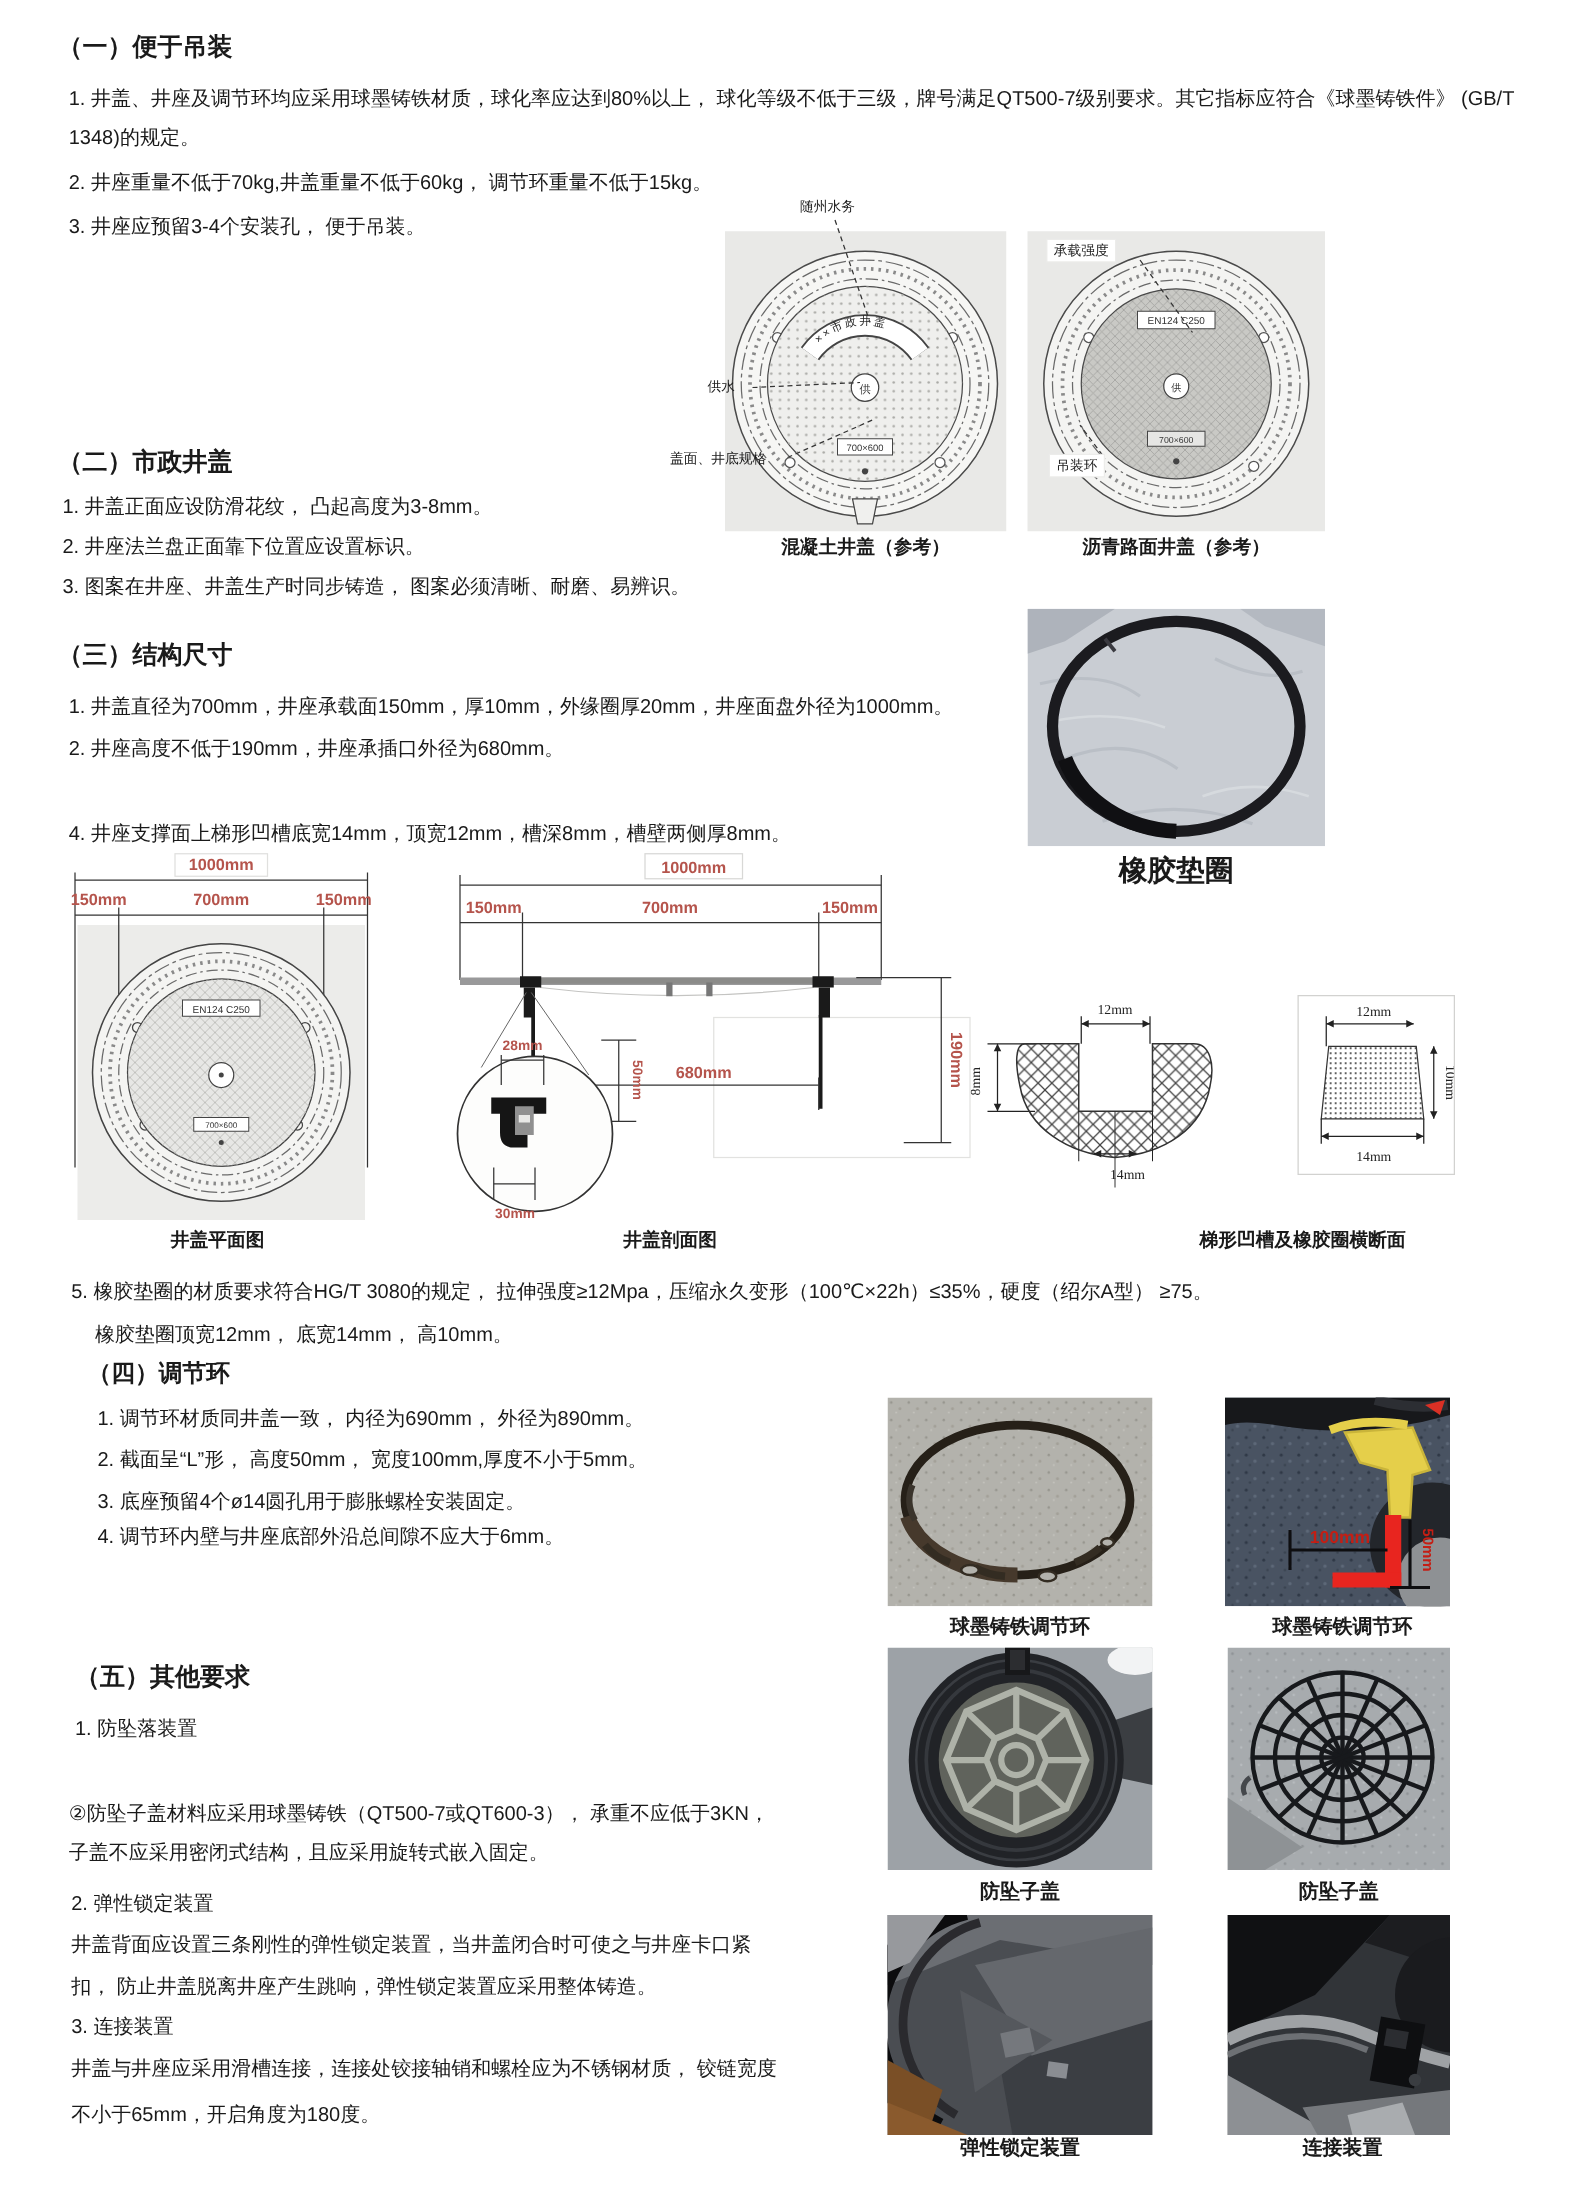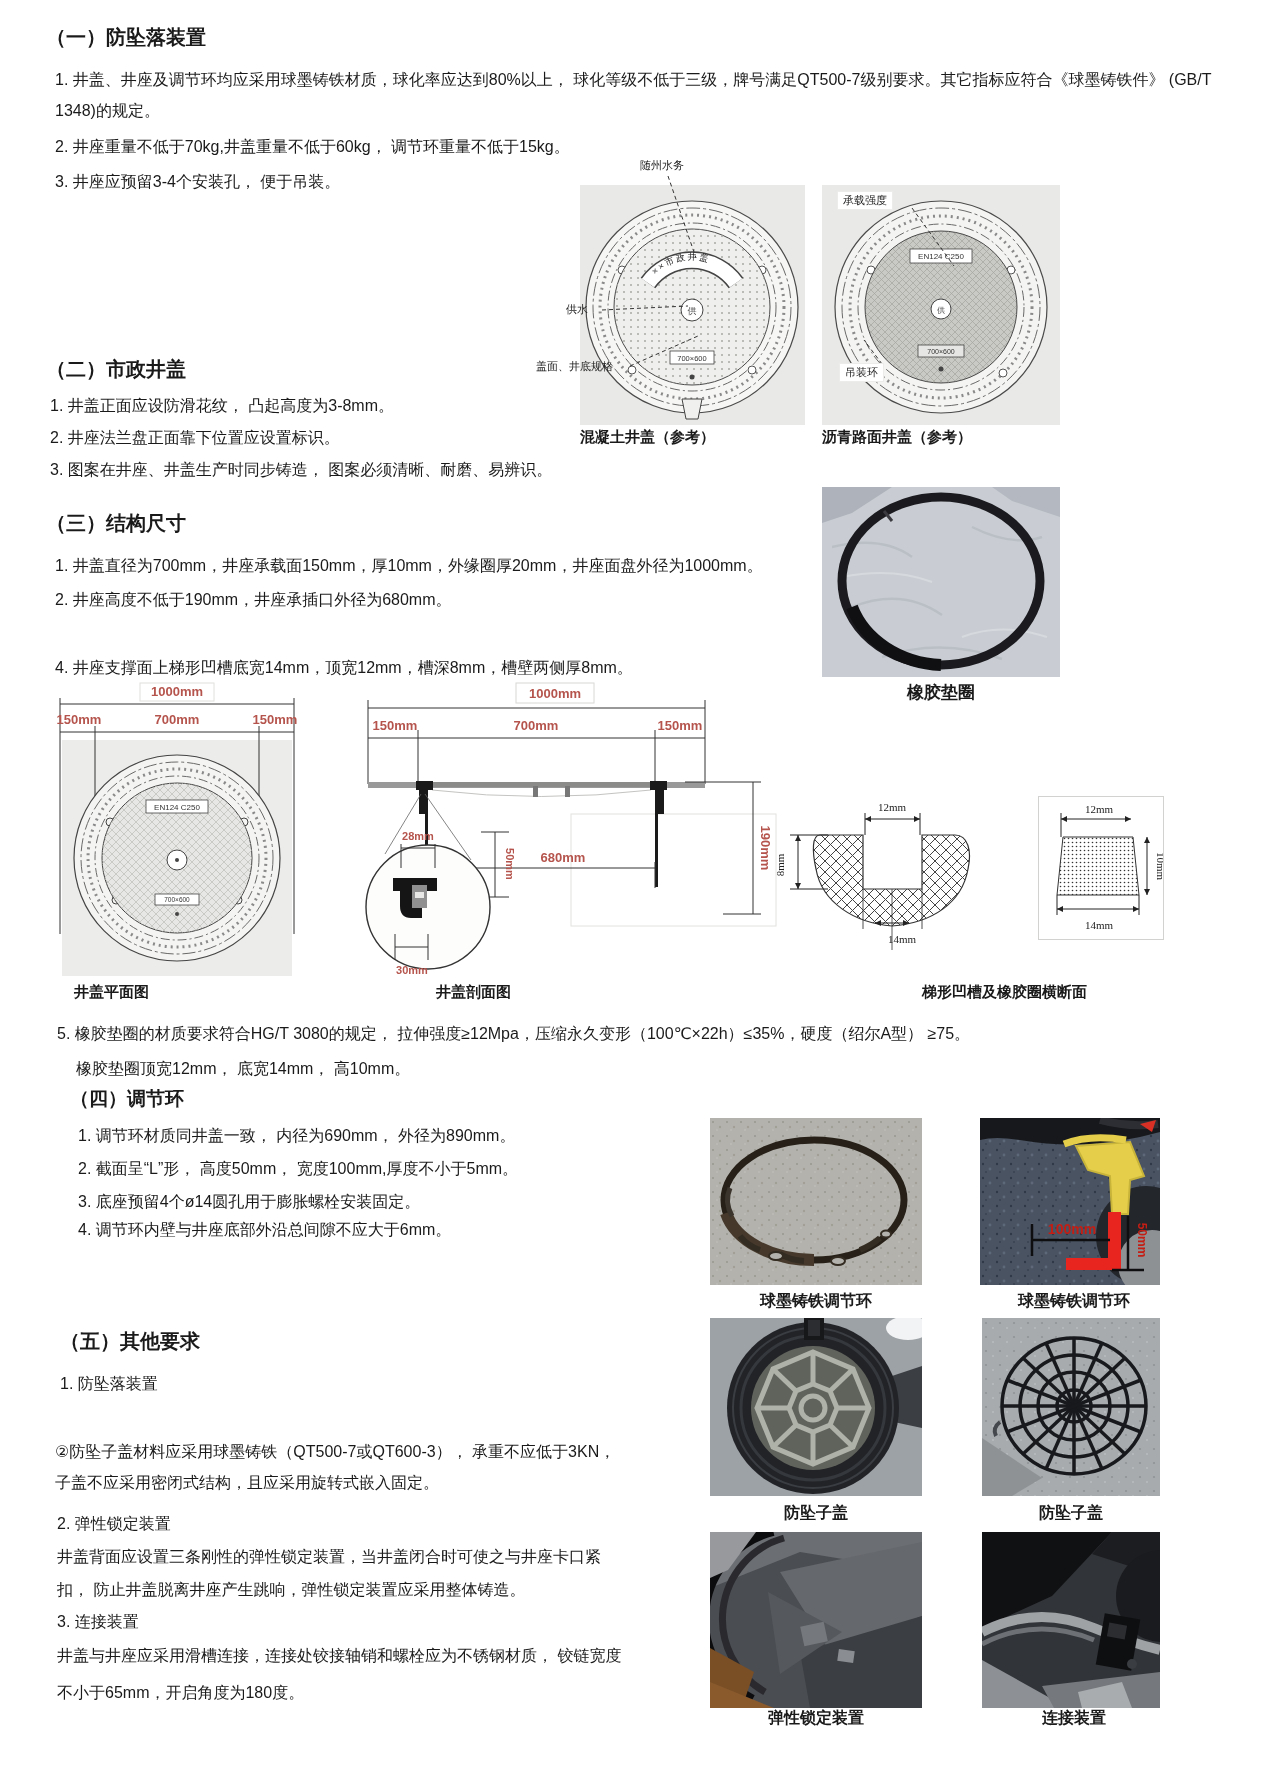--- a/index.html
+++ b/index.html
@@ -4,21 +4,21 @@
 <style>
   html,body{margin:0;padding:0;background:#fff}
   .page{position:relative;width:1267px;height:1768px;background:#ffffff;
         font-family:"Liberation Sans","DejaVu Sans",sans-serif;color:#1a1a1a;overflow:hidden}
   .abs{position:absolute}
   .h{font-weight:bold;font-size:20px;white-space:nowrap}
   .t{font-size:16px;line-height:31px}
   .nw{white-space:nowrap}
   .small{font-size:11px;white-space:nowrap}
   .wlabel{background:#fff;padding:1px 5px;font-size:11px;white-space:nowrap;box-shadow:0 0 0 1px #ececea}
-  .cap{font-weight:bold;font-size:15px;white-space:nowrap}
+  .cap{font-weight:bold;font-size:15px;text-align:center;white-space:nowrap}
   .pcap{font-weight:bold;font-size:16px;text-align:center;white-space:nowrap}
   .gbox{background:#e9e9e7}
   .gasketbox{background:#fff;border:1px solid #d2d2d0}
   svg{display:block}
   .dim{fill:#b5544c;font-size:13px;font-weight:600;font-family:"Liberation Sans",sans-serif}
   .dimS{fill:#b5544c;font-size:11px;font-weight:600;font-family:"Liberation Sans",sans-serif}
   .bdim{fill:#222;font-size:11px;font-family:"Liberation Serif",serif}
   .tiny{fill:#333;font-family:"Liberation Sans",sans-serif}
 </style>
 </head>
@@ -57,21 +57,21 @@
     <pattern id="psk2" width="14" height="14" patternUnits="userSpaceOnUse">
         <rect width="14" height="14" fill="#a7abae"></rect>
         <circle cx="4" cy="5" r="1.1" fill="#8f9396"></circle>
         <circle cx="11" cy="10" r="1" fill="#b8bcbf"></circle>
       </pattern>
   </defs>
 </svg>
 
 <div class="page">
 
-  <div class="abs h" style="left:46px;top:24px">（一）防坠落装置</div>
+  <div class="abs h" style="left:46px;top:24px">（一）便于吊装</div>
   <div class="abs t" style="left:55px;top:64px;width:1170px">1. 井盖、井座及调节环均应采用球墨铸铁材质，球化率应达到80%以上，  球化等级不低于三级，牌号满足QT500-7级别要求。其它指标应符合《球墨铸铁件》 (GB/T 1348)的规定。</div>
   <div class="abs t nw" style="left:55px;top:131px">2. 井座重量不低于70kg,井盖重量不低于60kg， 调节环重量不低于15kg。</div>
   <div class="abs t nw" style="left:55px;top:166px">3. 井座应预留3-4个安装孔， 便于吊装。</div>
 
   <div class="abs gbox" style="left:580px;top:185px;width:225px;height:240px">
     <svg width="225" height="240" viewBox="0 0 225 240">
       <circle cx="112" cy="122" r="106" fill="#f6f6f4" stroke="#4a4a4a" stroke-width="1.2"></circle>
       <circle cx="112" cy="122" r="99" fill="none" stroke="#6a6a6a" stroke-width="1" stroke-dasharray="14 3 3 3"></circle>
       <circle cx="112" cy="122" r="92" fill="none" stroke="#8a8a8a" stroke-width="3" stroke-dasharray="2 4"></circle>
       <circle cx="112" cy="122" r="84" fill="none" stroke="#6a6a6a" stroke-width="1" stroke-dasharray="10 3 2 3"></circle>
@@ -146,21 +146,21 @@
       <rect width="238" height="190" fill="#c9cdd3"></rect>
       <polygon points="0,0 70,0 30,26 0,36" fill="#aeb3bb"></polygon>
       <polygon points="238,0 238,30 190,14 170,0" fill="#b4b9c1"></polygon>
       <path d="M10,60 Q60,48 90,70 M30,120 Q80,100 120,128 M150,40 Q190,60 220,50 M60,170 Q120,150 180,172" stroke="#babfc6" stroke-width="2.5" fill="none"></path>
       <path d="M20,90 Q70,80 110,95 M140,150 Q180,135 225,150" stroke="#d6dade" stroke-width="2" fill="none"></path>
       <ellipse cx="119" cy="94" rx="99" ry="84" fill="none" stroke="#1b1b1f" stroke-width="9"></ellipse>
       <path d="M30,120 A 99,84 0 0 0 119,178" fill="none" stroke="#101013" stroke-width="12"></path>
       <line x1="62" y1="24" x2="70" y2="34" stroke="#3a3a40" stroke-width="3"></line>
     </svg>
   </div>
-  <div class="abs pcap" style="left:821px;top:681px;width:240px;font-size:17px">橡胶垫圈</div>
+  <div class="abs pcap" style="left:821px;top:681px;width:240px;font-size:23px">橡胶垫圈</div>
 
   <div class="abs" style="left:52px;top:682px">
     <svg width="250" height="296" viewBox="0 0 250 296">
       <rect x="10" y="58" width="230" height="236" fill="#ececea"></rect>
       <rect x="88" y="1" width="74" height="18" fill="#fff" stroke="#e0e0de"></rect>
       <text x="125" y="14" text-anchor="middle" class="dim">1000mm</text>
       <line x1="8" y1="22" x2="242" y2="22" stroke="#333"></line>
       <line x1="8" y1="16" x2="8" y2="252" stroke="#333"></line>
         <line x1="242" y1="16" x2="242" y2="252" stroke="#333"></line>
       <text x="27" y="42" text-anchor="middle" class="dim">150mm</text>

